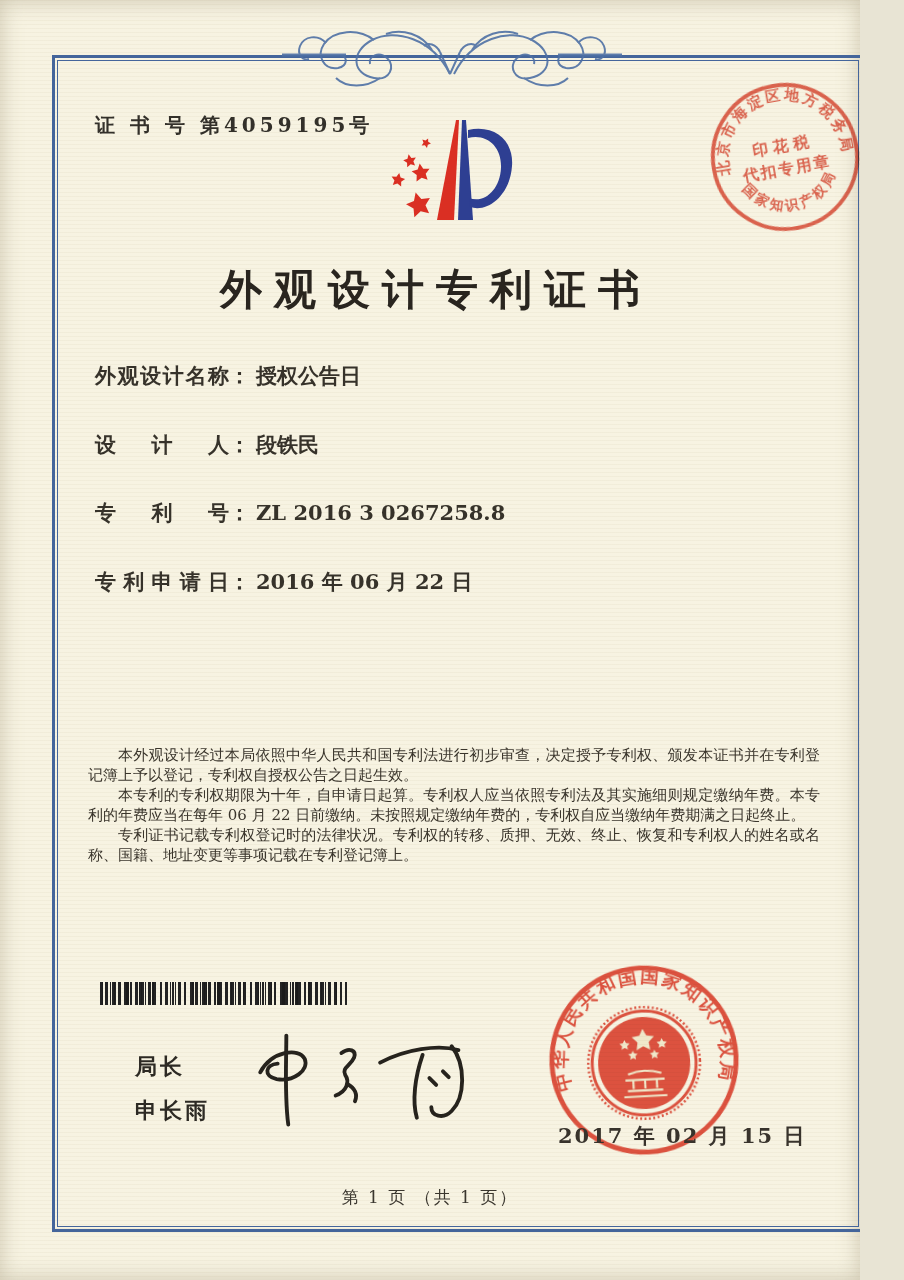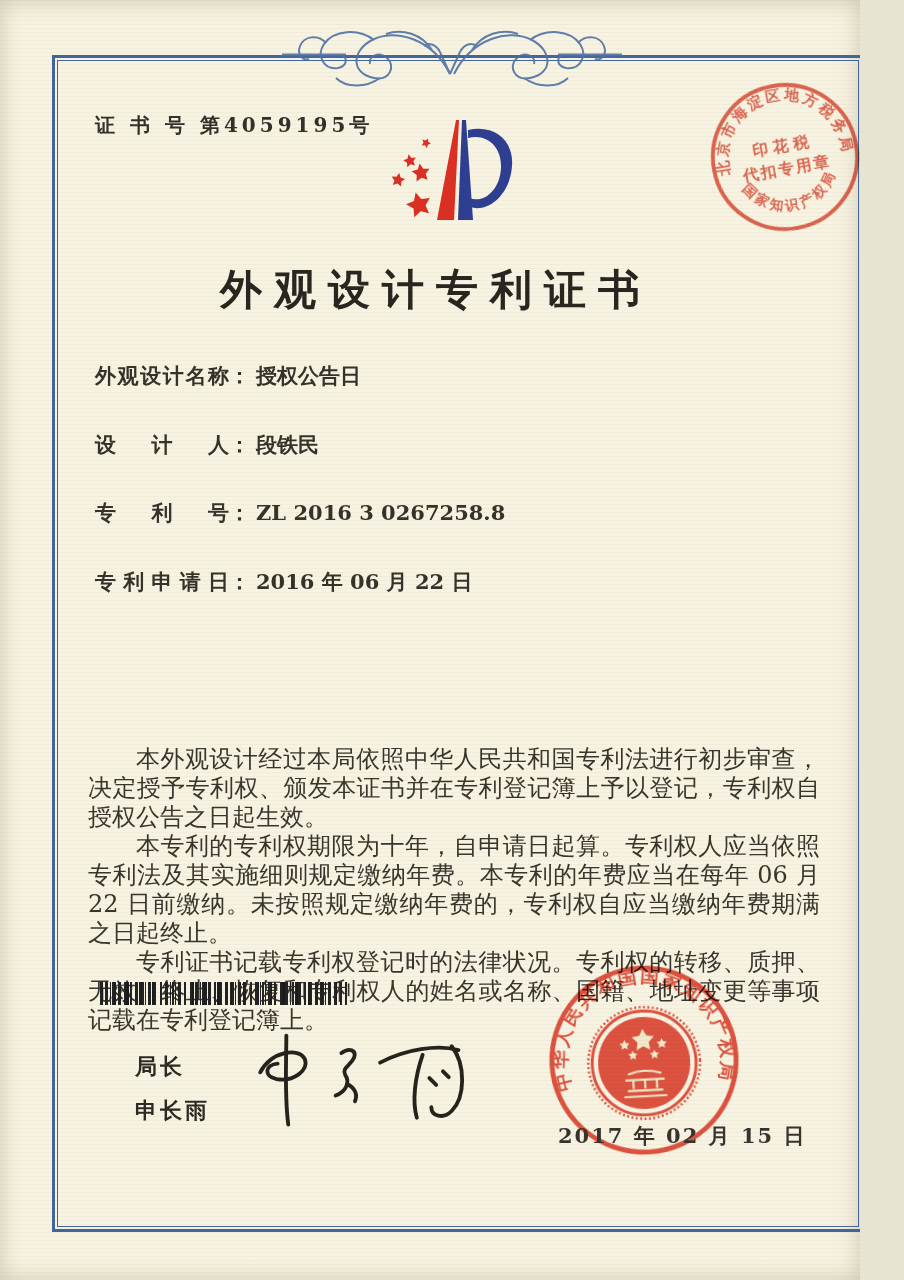--- a/index.html
+++ b/index.html
@@ -17,21 +17,21 @@
   .certno{position:absolute;left:95px;top:112px;font-size:20px;letter-spacing:4px;font-weight:600;color:#33302a;}
   .logo{position:absolute;left:388px;top:116px;width:134px;height:112px;}
   .stamp{opacity:.86;mix-blend-mode:multiply;filter:blur(.4px);}
   .stamp-top{position:absolute;left:706px;top:78px;width:158px;height:158px;transform:rotate(-10deg);}
   .title{position:absolute;left:0;top:246px;width:100%;text-align:center;font-size:42px;font-weight:700;
          letter-spacing:12px;padding-left:12px;box-sizing:border-box;color:#29251f;margin-top:16px;}
   .fields{position:absolute;left:95px;top:362px;width:700px;}
   .field{height:28px;margin-bottom:40.5px;font-size:21px;font-weight:600;color:#36322a;white-space:nowrap;}
   .flabel{display:inline-block;width:134px;text-align:justify;text-align-last:justify;vertical-align:top;}
   .fcolon{display:inline-block;margin-right:6px;}
-  .paras{position:absolute;left:88px;top:745px;width:732px;font-size:24px;line-height:29px;color:#3a352c;}
+  .paras{position:absolute;left:88px;top:745px;width:732px;font-size:15px;line-height:20px;color:#3a352c;}
   .paras p{margin:0;text-indent:2em;text-align:justify;}
   .barcode{position:absolute;left:100px;top:982px;width:247px;height:23px;
     background-image:
       repeating-linear-gradient(90deg,#232323 0 2px,rgba(0,0,0,0) 2px 6px),
       repeating-linear-gradient(90deg,#232323 0 1px,rgba(0,0,0,0) 1px 5px),
       repeating-linear-gradient(90deg,#1b1b1b 0 3px,rgba(0,0,0,0) 3px 13px);}
   .signer{position:absolute;left:95px;top:1052px;font-family:"DejaVu Sans","Liberation Sans",sans-serif;
           font-weight:700;font-size:22px;letter-spacing:3px;color:#2d2a24;}
   .signer div{margin-bottom:14px;margin-left:40px;}
   .sig{position:absolute;left:228px;top:1024px;width:252px;height:116px;}
@@ -170,14 +170,15 @@
         <path d="M80,120 H120"></path>
         <path d="M88,120 V129 M100,120 V129 M112,120 V129"></path>
         <path d="M82,131 H118"></path>
         <path d="M78,137 H122"></path>
       </g>
     </g>
   </svg>
 
   <div class="issue-date">2017 年 02 月 15 日</div>
 
+  <div class="footer">第 1 页 （共 1 页）</div>
 
 </div>
 
 </body></html>

